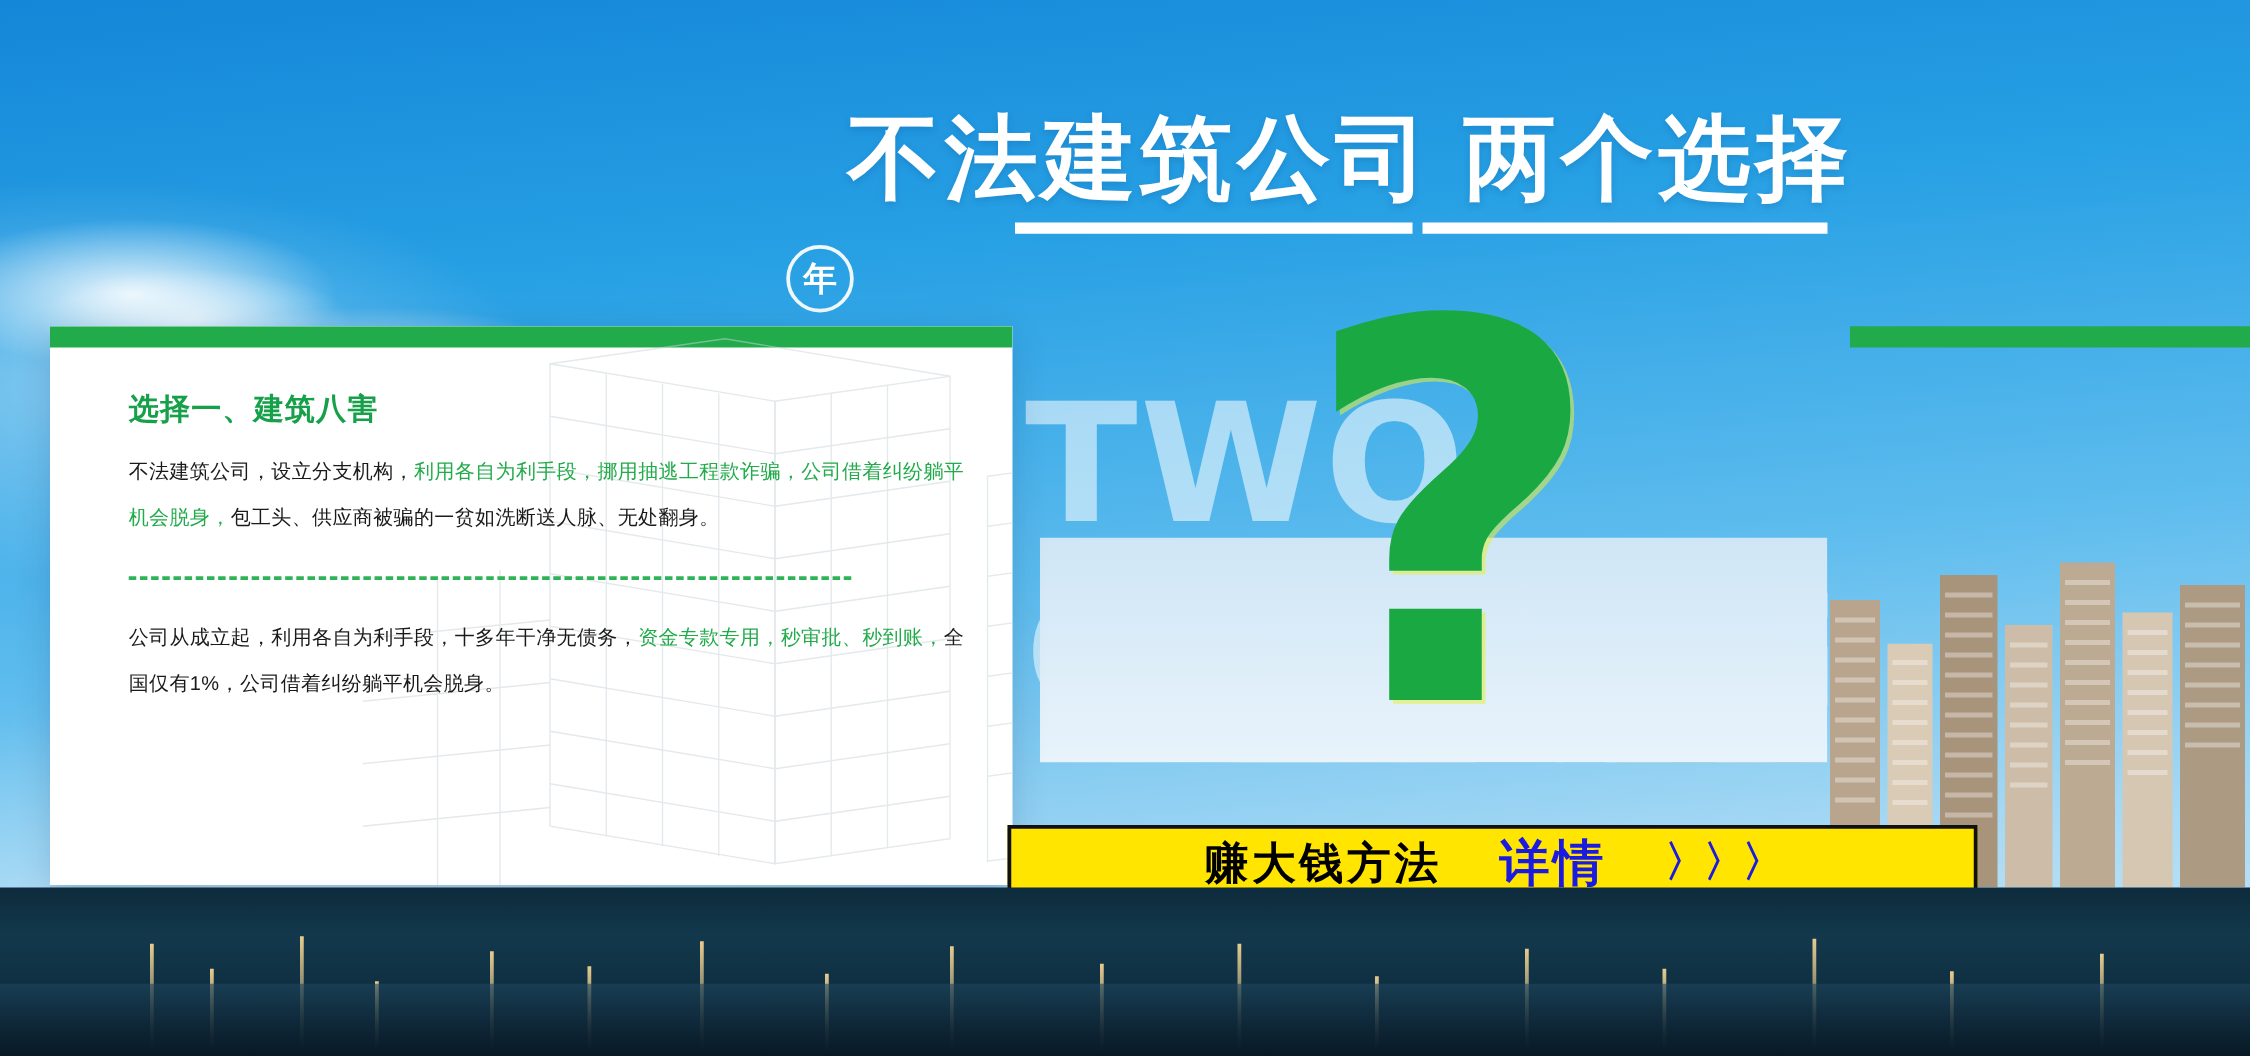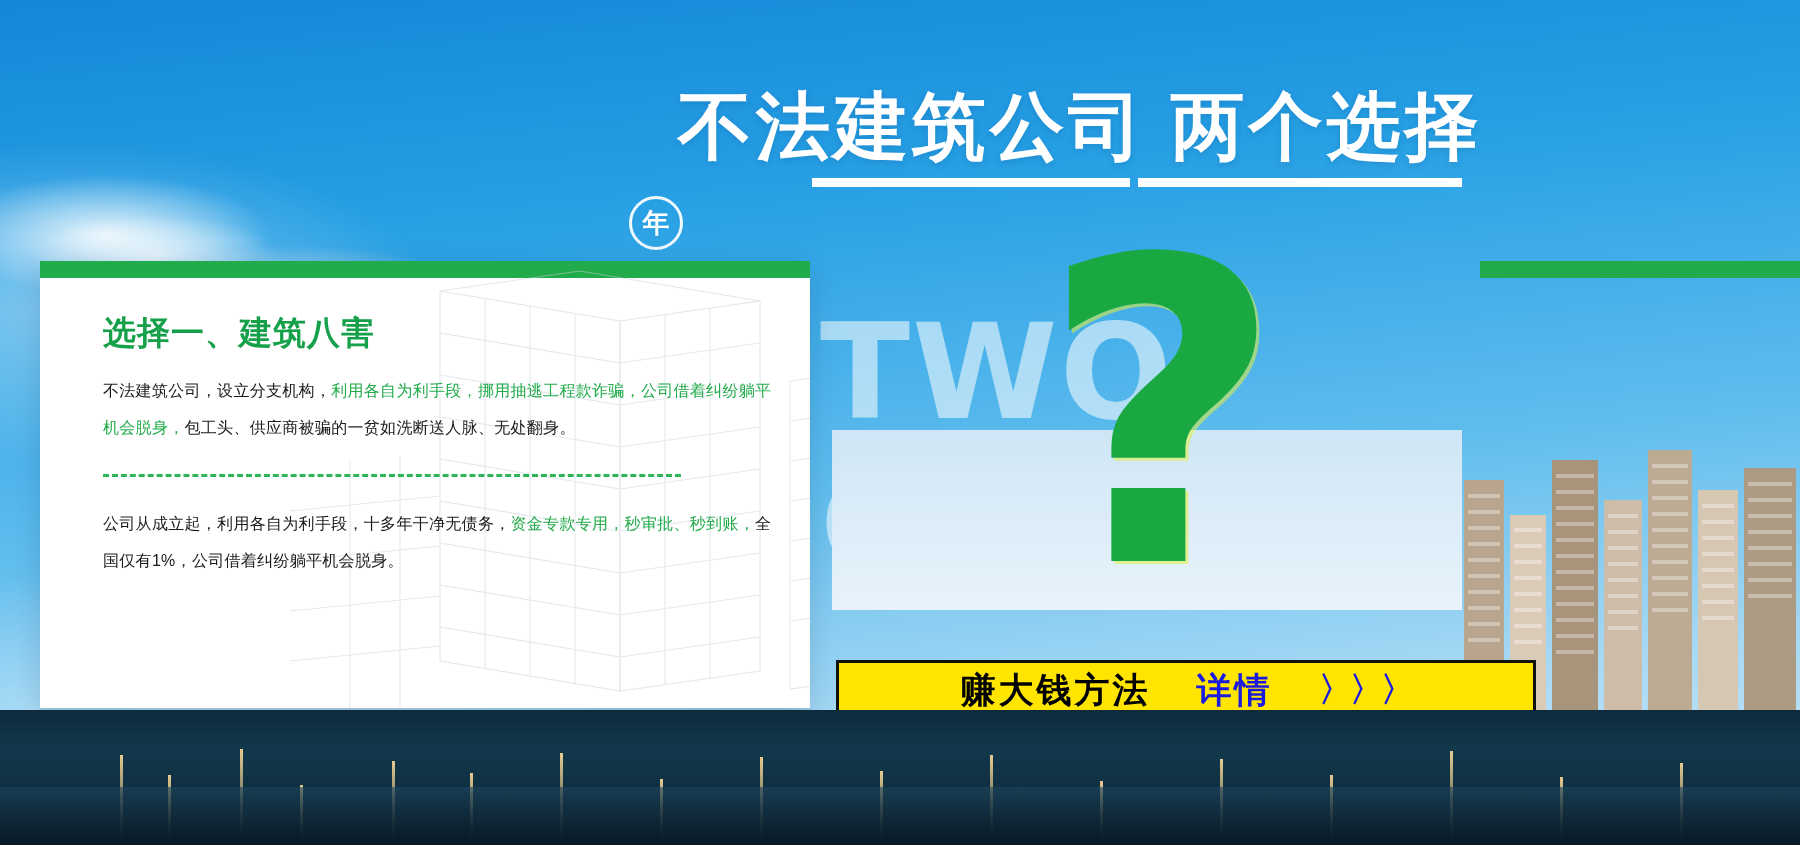--- a/index.html
+++ b/index.html
@@ -73,21 +73,21 @@
     position:absolute; left:0; top:0; width:100%; height:17px;
     background:#22ab4b;
   }
   .blueprint{
     position:absolute; right:-40px; top:0px; width:560px; height:447px;
     opacity:.5; pointer-events:none;
   }
   .card-body{ position:absolute; left:63px; top:50px; right:28px; }
 
   .sec-title{
-    color:#16a04a; font-size:33px; font-weight:700; letter-spacing:1px;
+    color:#16a04a; font-size:24px; font-weight:700; letter-spacing:1px;
     margin-bottom:16px;
   }
   .sec-body{
     font-size:16px; line-height:37px; color:#1a1a1a; letter-spacing:.3px;
     max-width:672px;
   }
   .sec-body .hl{ color:#22ab4b; }
 
   .dashed{
     margin:28px 0 28px 0; width:578px; height:0;
@@ -123,28 +123,28 @@
   .qmark-front{
     position:absolute; left:228px; top:20px;
     font-size:420px; line-height:1; font-weight:700;
     color:#1aa843; font-family:"DejaVu Sans","Liberation Sans",sans-serif;
     text-shadow:3px 3px 0 rgba(226,240,60,.55);
     user-select:none; pointer-events:none;
   }
 
   
   .cta{
-    position:absolute; left:836px; top:660px;
-    width:700px; height:60px;
+    position:absolute; left:806px; top:660px;
+    width:776px; height:60px;
     background:#ffe500; border:3px solid #111;
     display:flex; align-items:center; justify-content:center; gap:46px;
     box-shadow:0 3px 0 rgba(0,0,0,.25);
   }
   .cta-main{ color:#000; font-size:35px; font-weight:700; letter-spacing:3px; }
-  .cta-detail{ color:#1a1ae0; font-size:35px; font-weight:700; letter-spacing:3px; }
+  .cta-detail{ color:#1a1ae0; font-size:40px; font-weight:700; letter-spacing:3px; }
   .cta-arrows{ color:#1a1ae0; font-size:34px; font-weight:700; letter-spacing:-3px; }
 
   
   .green-accent{
     position:absolute; right:0; top:261px; width:320px; height:17px;
     background:#22ab4b;
   }
 
   
   .bg-city-right{

